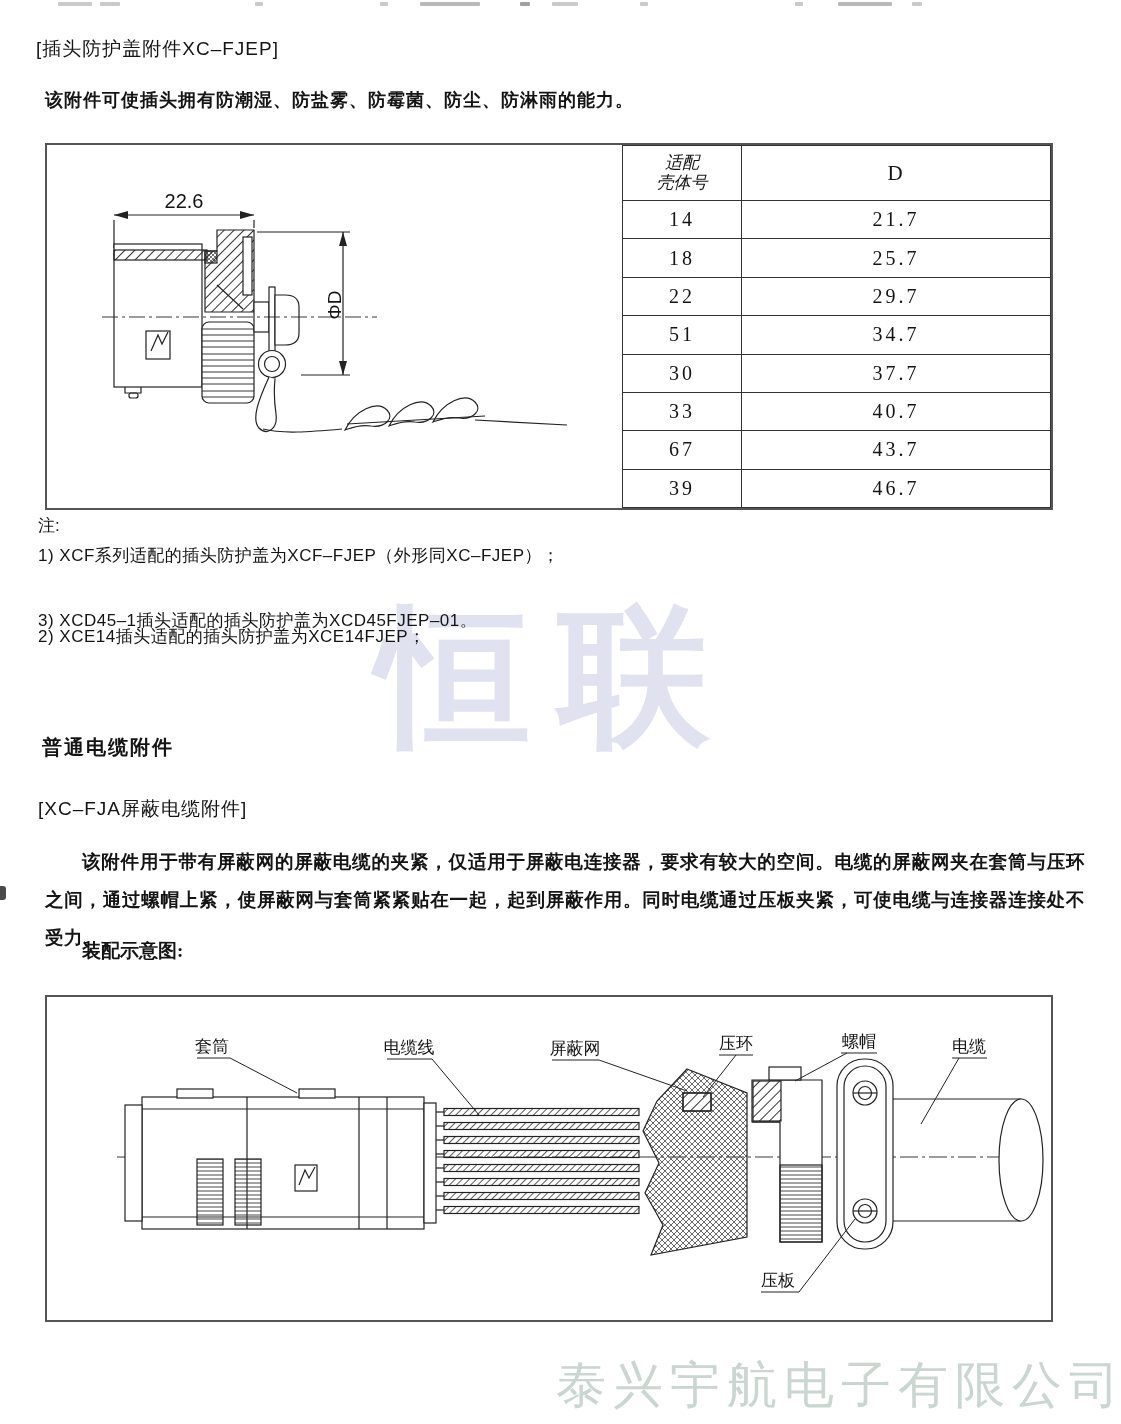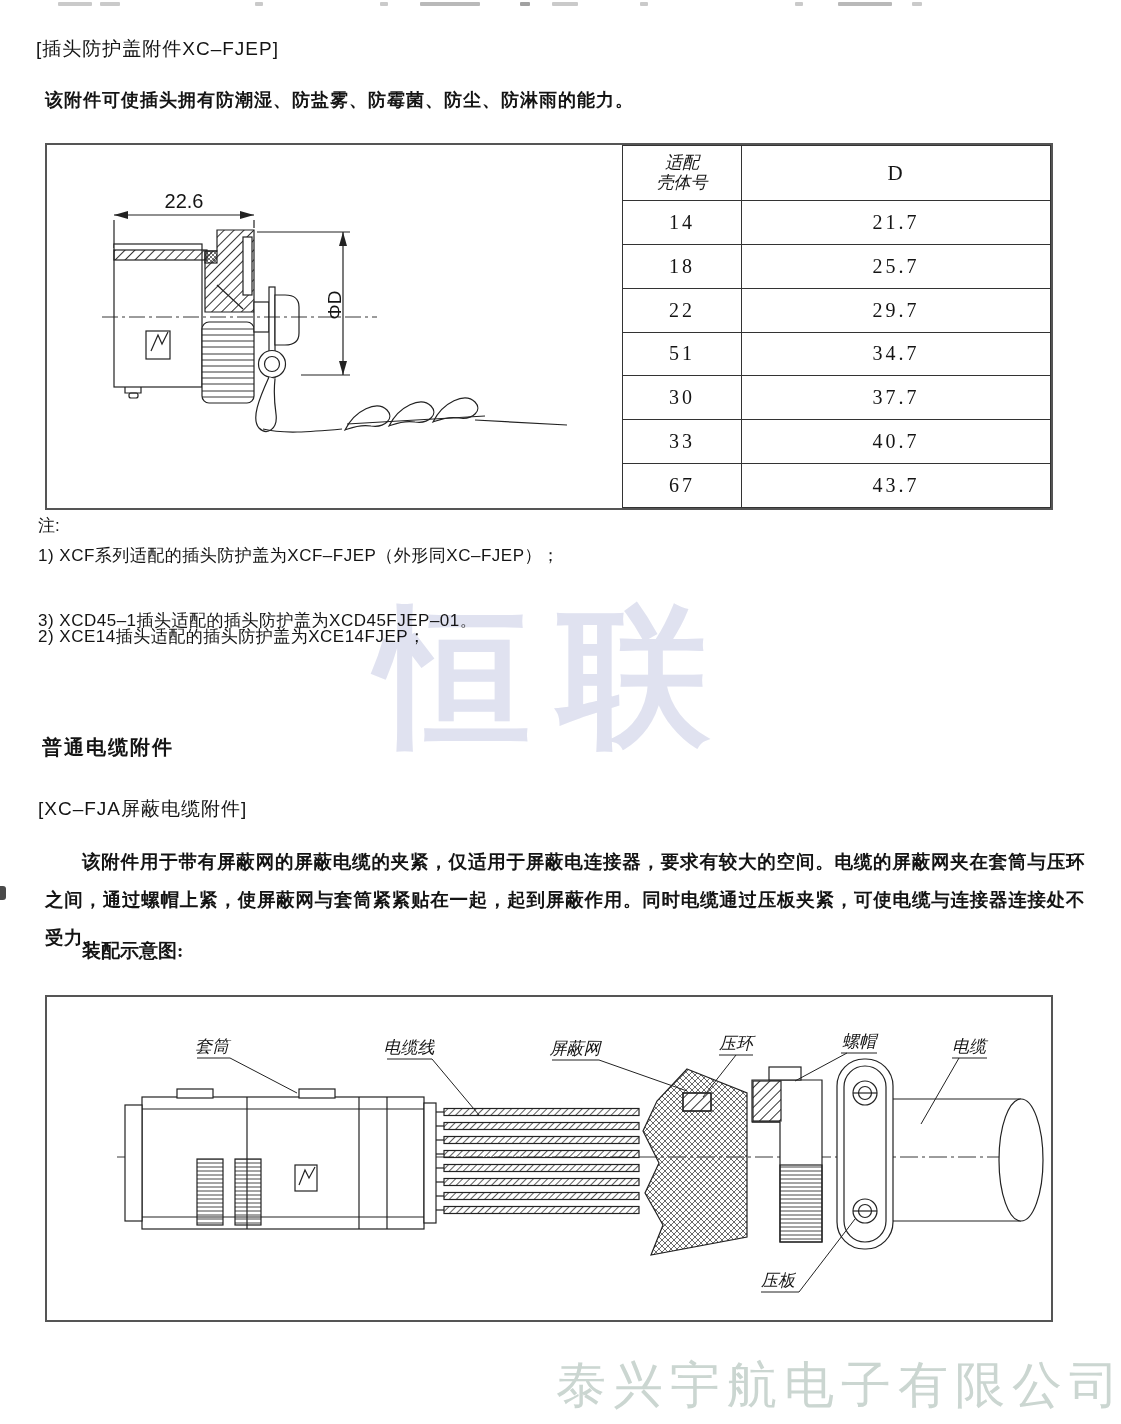--- a/index.html
+++ b/index.html
@@ -155,36 +155,40 @@
           <td>37.7</td>
         </tr>
         <tr>
           <td>33</td>
           <td>40.7</td>
         </tr>
         <tr>
           <td>67</td>
           <td>43.7</td>
         </tr>
+        <tr>
+          <td>39</td>
+          <td>46.7</td>
+        </tr>
       </tbody>
   </table>
 </div>
 
 <div class="abs notes-title" style="left:38px;top:514px;">注:</div>
 <div class="abs note-item" style="left:38px;top:544px;">1) XCF系列适配的插头防护盖为XCF–FJEP（外形同XC–FJEP）；</div>
 <div class="abs note-item" style="left:38px;top:577px;margin-top:48px;">2) XCE14插头适配的插头防护盖为XCE14FJEP；</div>
 <div class="abs note-item" style="left:38px;top:609px;">3) XCD45–1插头适配的插头防护盖为XCD45FJEP–01。</div>
 
 <div class="abs sec-head" style="left:42px;top:734px;">普通电缆附件</div>
 <div class="abs h-bracket" style="left:38px;top:796px;">[XC–FJA屏蔽电缆附件]</div>
 <div class="abs para" style="left:45px;top:843px;width:1040px;">该附件用于带有屏蔽网的屏蔽电缆的夹紧，仅适用于屏蔽电连接器，要求有较大的空间。电缆的屏蔽网夹在套筒与压环之间，通过螺帽上紧，使屏蔽网与套筒紧紧贴在一起，起到屏蔽作用。同时电缆通过压板夹紧，可使电缆与连接器连接处不受力。</div>
 <div class="abs caption" style="left:82px;top:938px;">装配示意图:</div>
 <div class="stray"></div>
 
-<div class="figbox" style="left:45px;top:995px;width:1004px;height:323px;font-style:italic;">
+<div class="figbox" style="left:45px;top:995px;width:1004px;height:323px;">
   <svg width="1000" height="319" viewBox="0 0 1000 319">
     <defs>
       <pattern id="f2h" width="7" height="7" patternUnits="userSpaceOnUse" patternTransform="rotate(45)">
         <line x1="3.5" y1="0" x2="3.5" y2="7" stroke="#333" stroke-width="1"></line>
       </pattern>
       <pattern id="f2k" width="6" height="4" patternUnits="userSpaceOnUse">
         <line x1="0" y1="2" x2="6" y2="2" stroke="#333" stroke-width="0.9"></line>
       </pattern>
       <pattern id="f2w" width="5" height="5" patternUnits="userSpaceOnUse" patternTransform="rotate(45)">
         <line x1="2.5" y1="0" x2="2.5" y2="5" stroke="#333" stroke-width="0.8"></line>

